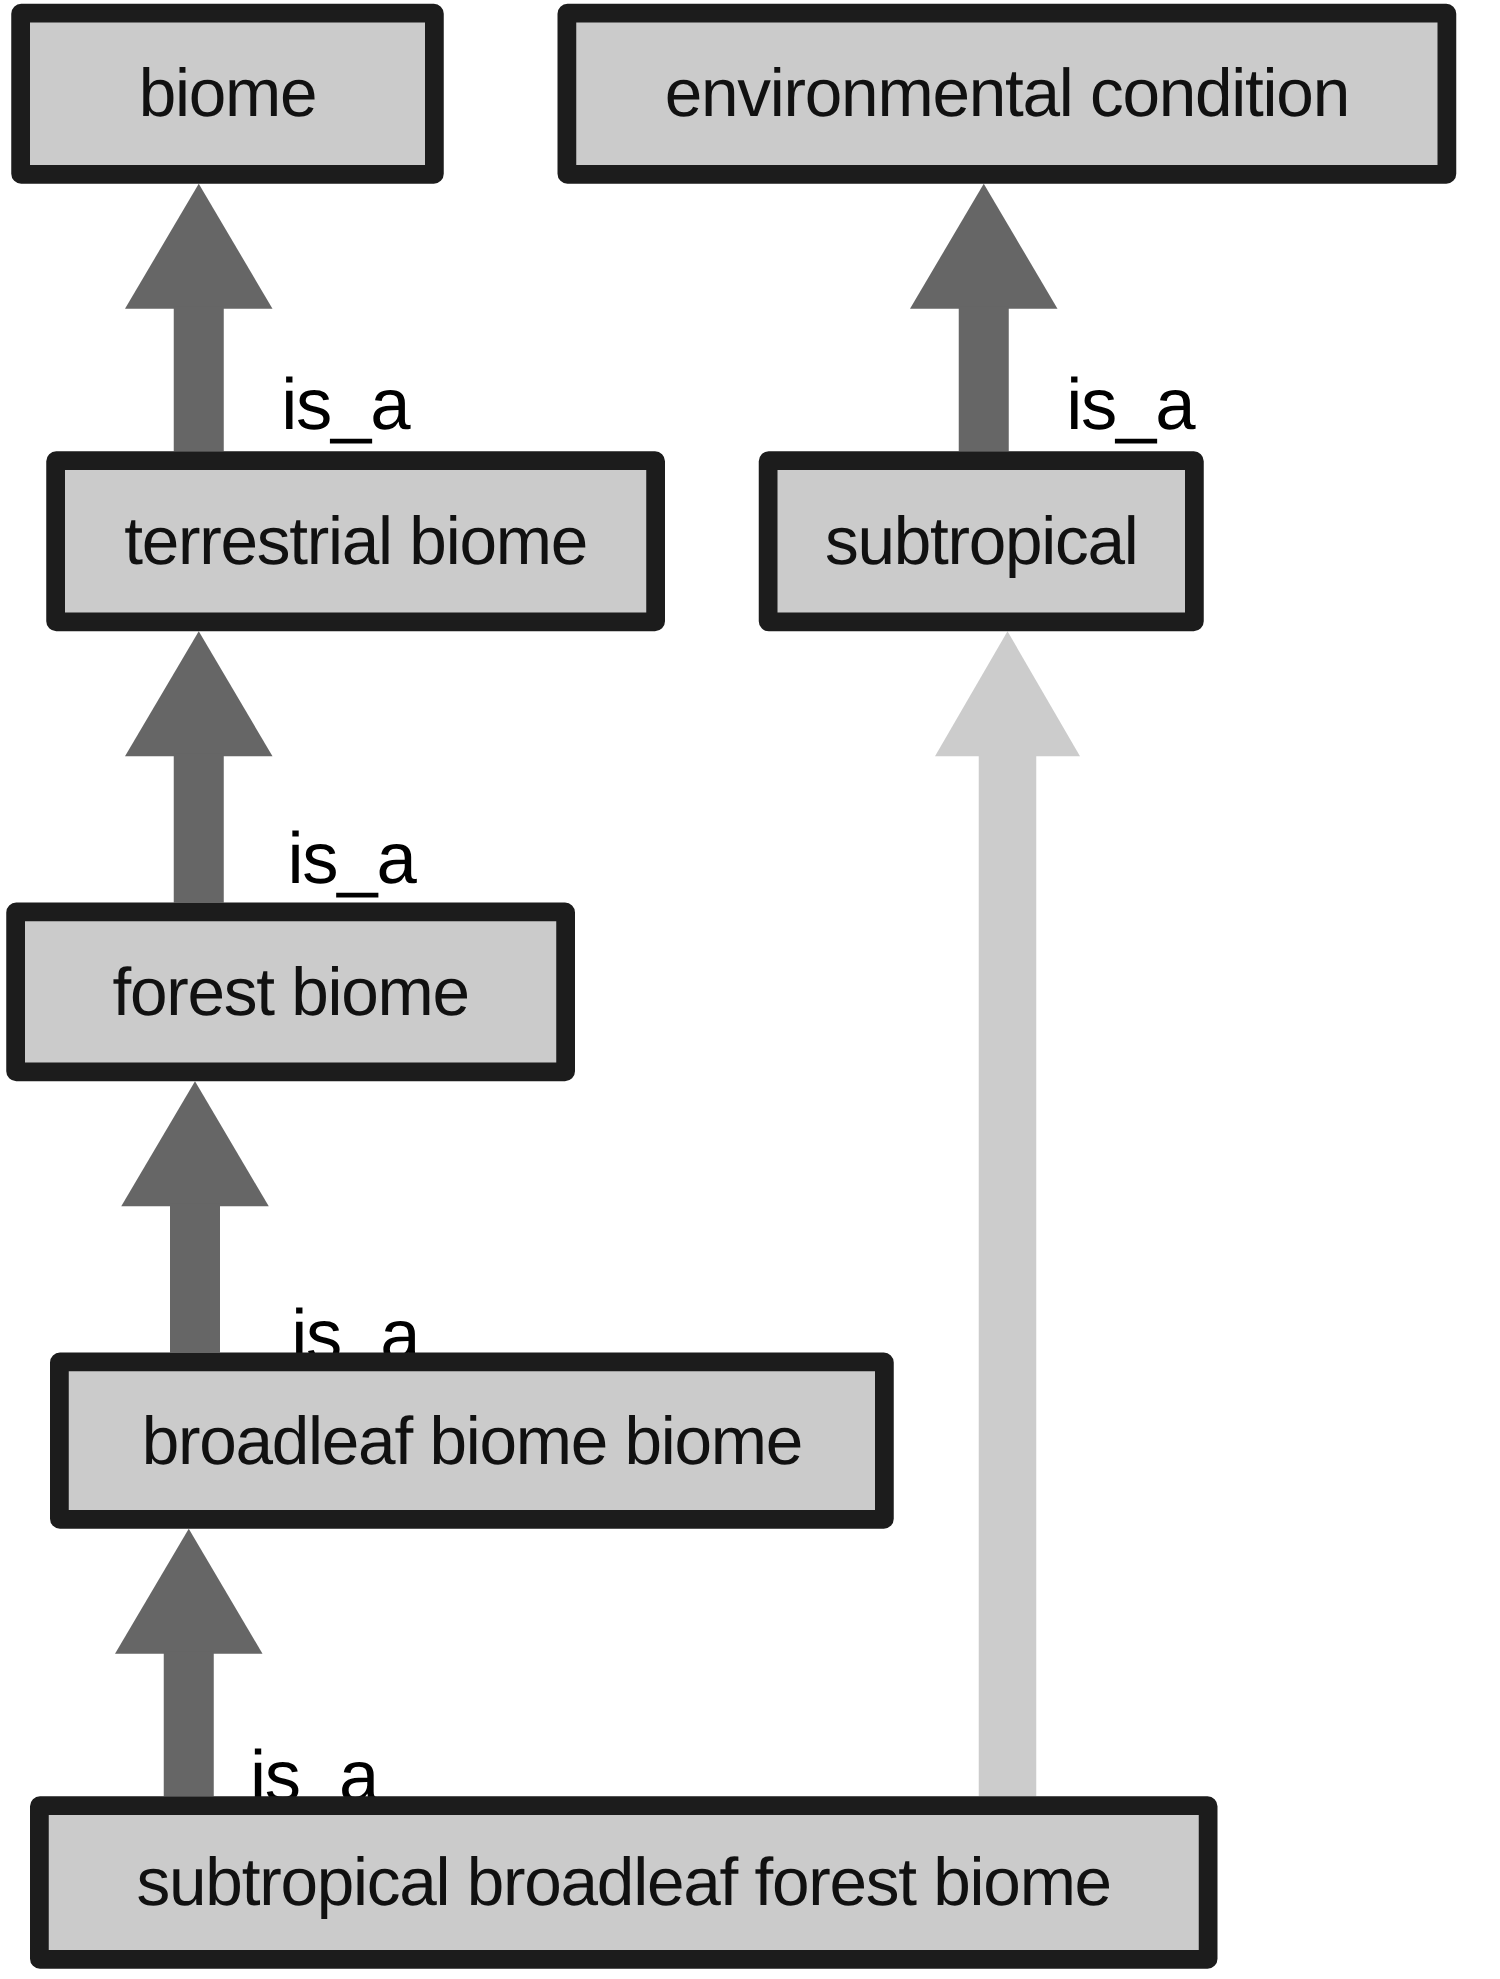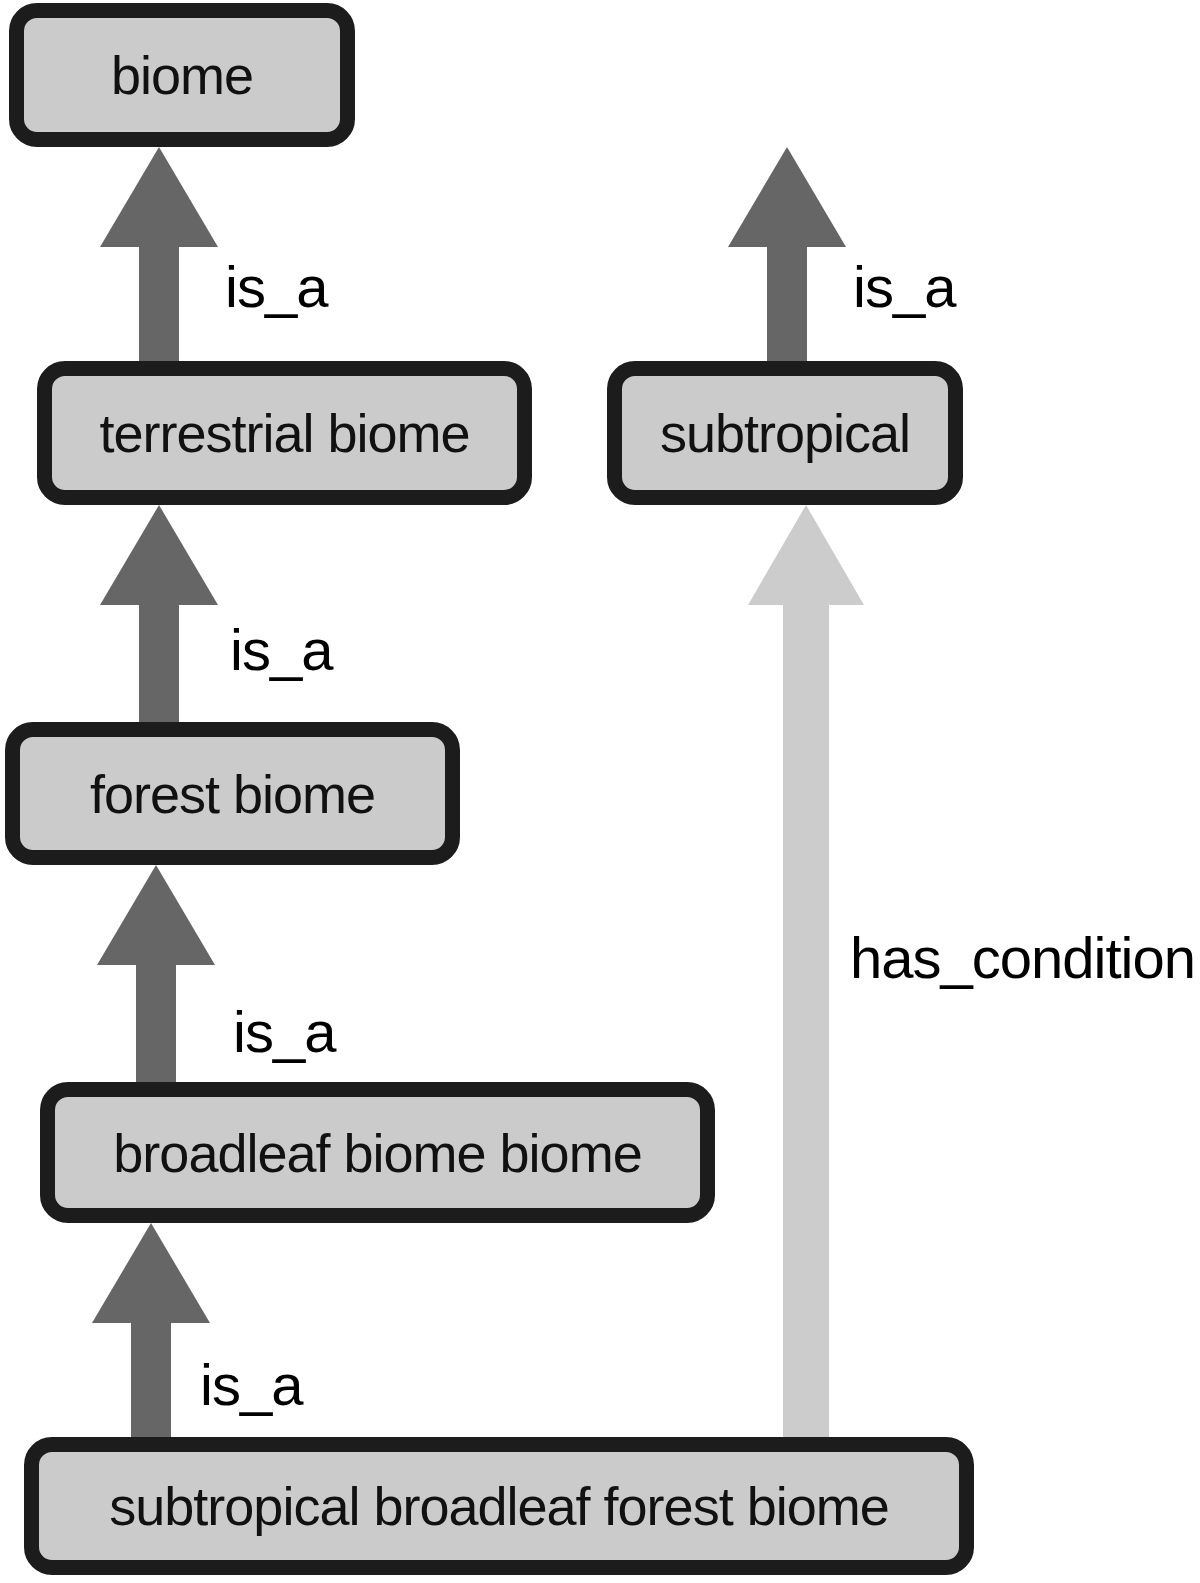--- a/index.html
+++ b/index.html
@@ -12,21 +12,21 @@
     width: 1200px;
     height: 1583px;
     background: var(--background, #ffffff);
     overflow: hidden;
   }
   .node {
     position: absolute;
     box-sizing: border-box;
     background: var(--node-fill, #cbcbcb);
     border: 15px solid var(--node-border, #1c1c1c);
-    border-radius: 28px;
+    border-radius: 8px;
     display: flex;
     align-items: center;
     justify-content: center;
     font-size: 54px;
     color: var(--text, #111111);
     white-space: nowrap;
     letter-spacing: -1px;
     text-align: center;
   }
   .edge { position: absolute; inset: 0; pointer-events: none; }
@@ -51,20 +51,21 @@
     width: 46px;
     background: var(--arrow-light, #cccccc);
   }
   .edge-label {
     position: absolute;
     font-size: 58px;
     line-height: 1;
     color: var(--label, #000000);
     white-space: nowrap;
     letter-spacing: -1px;
+    margin-top: 37px;
   }
 </style>
 </head>
 <body>
 
 <div id="canvas">
 
   <div class="edge">
     <div class="arrow-head" style="left:100px; top:147px;"></div>
     <div class="arrow-shaft" style="left:139px; top:245px; height:116px;"></div>
@@ -91,25 +92,25 @@
 
   <div class="edge">
     <div class="arrow-head" style="left:92px; top:1223px;"></div>
     <div class="arrow-shaft" style="left:131px; top:1321px; height:116px;"></div>
     <div class="edge-label" style="left:200px; top:1356px;">is_a</div>
   </div>
 
   <div class="edge light">
     <div class="arrow-head" style="left:748px; top:505px;"></div>
     <div class="arrow-shaft" style="left:783px; top:603px; height:834px;"></div>
-    <div class="edge-label" style="left:850px; top:929px;">has_condition</div>
   </div>
 
   <div class="node" style="left:9px; top:3px; width:346px; height:144px;">biome</div>
 
+  <div class="node" style="left:446px; top:3px; width:719px; height:144px;">environmental condition</div>
 
   <div class="node" style="left:5px; top:361px; width:495px; height:144px;margin-left:32px;">terrestrial biome</div>
 
   <div class="node" style="left:5px; top:722px; width:455px; height:143px;">forest biome</div>
 
   <div class="node" style="left:607px; top:361px; width:356px; height:144px;">subtropical</div>
 
   <div class="node" style="left:40px; top:1082px; width:675px; height:141px;">broadleaf biome biome</div>
 
   <div class="node" style="left:24px; top:1437px; width:950px; height:138px;">subtropical broadleaf forest biome</div>

